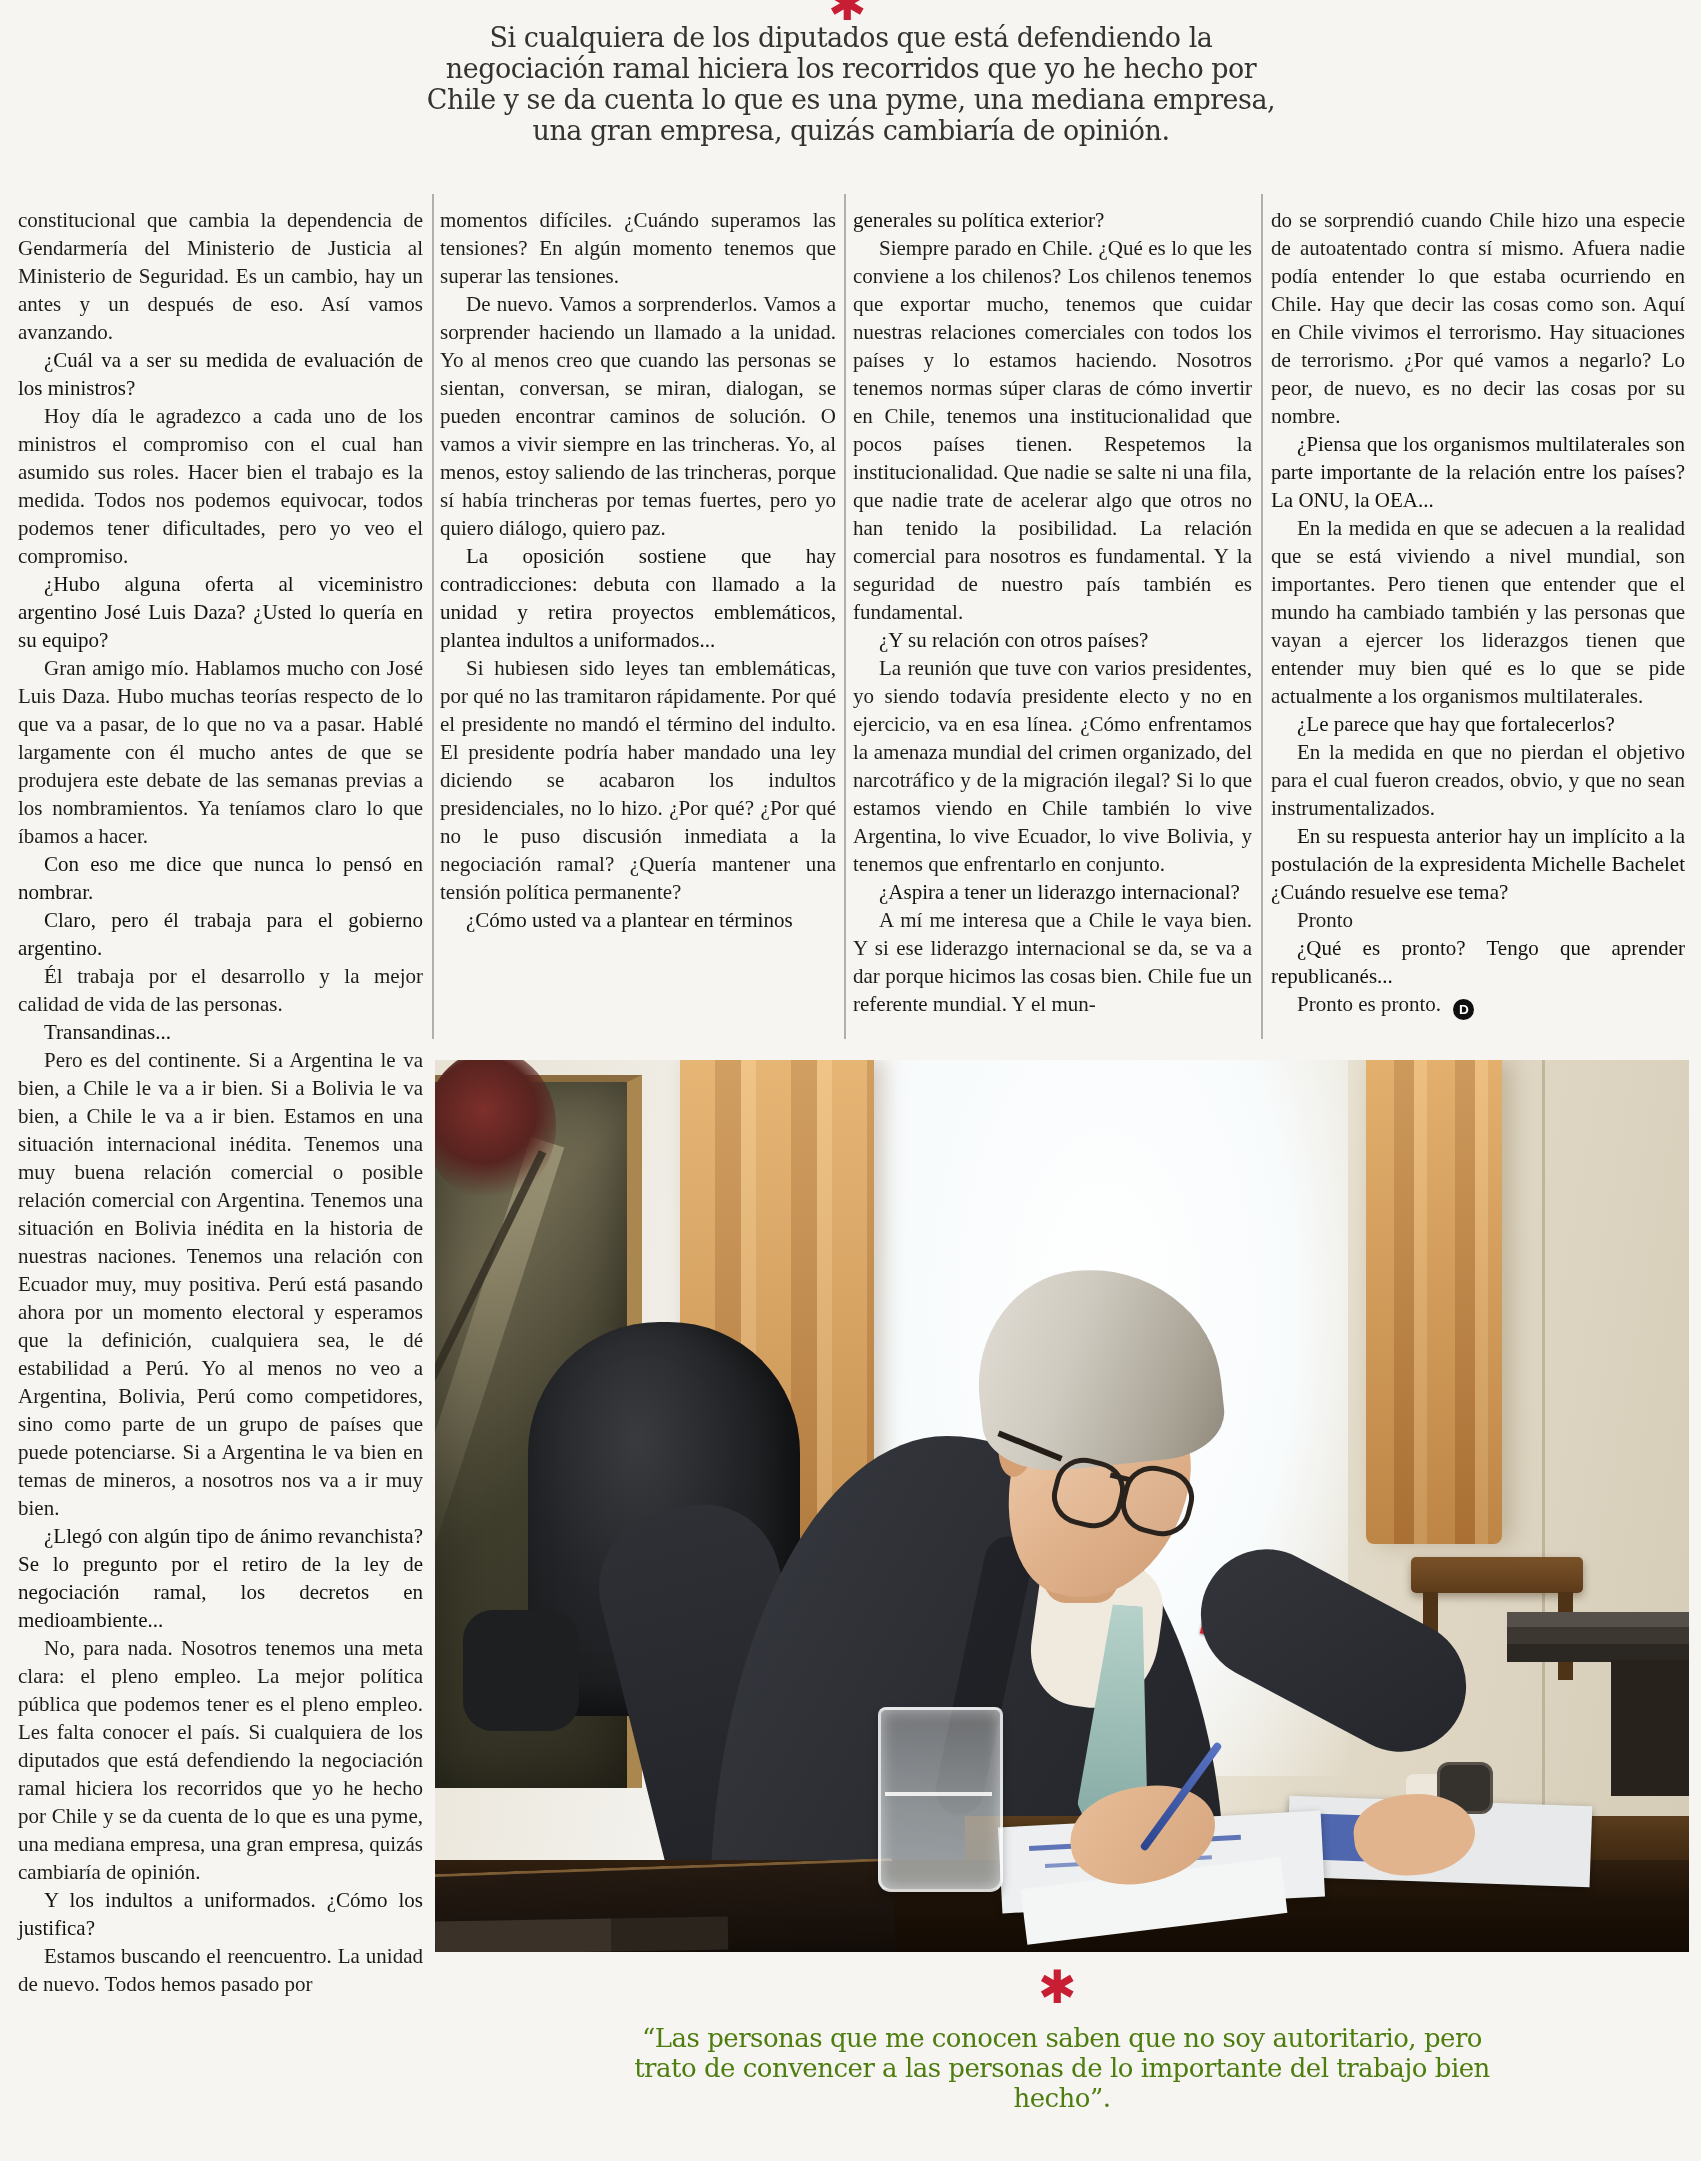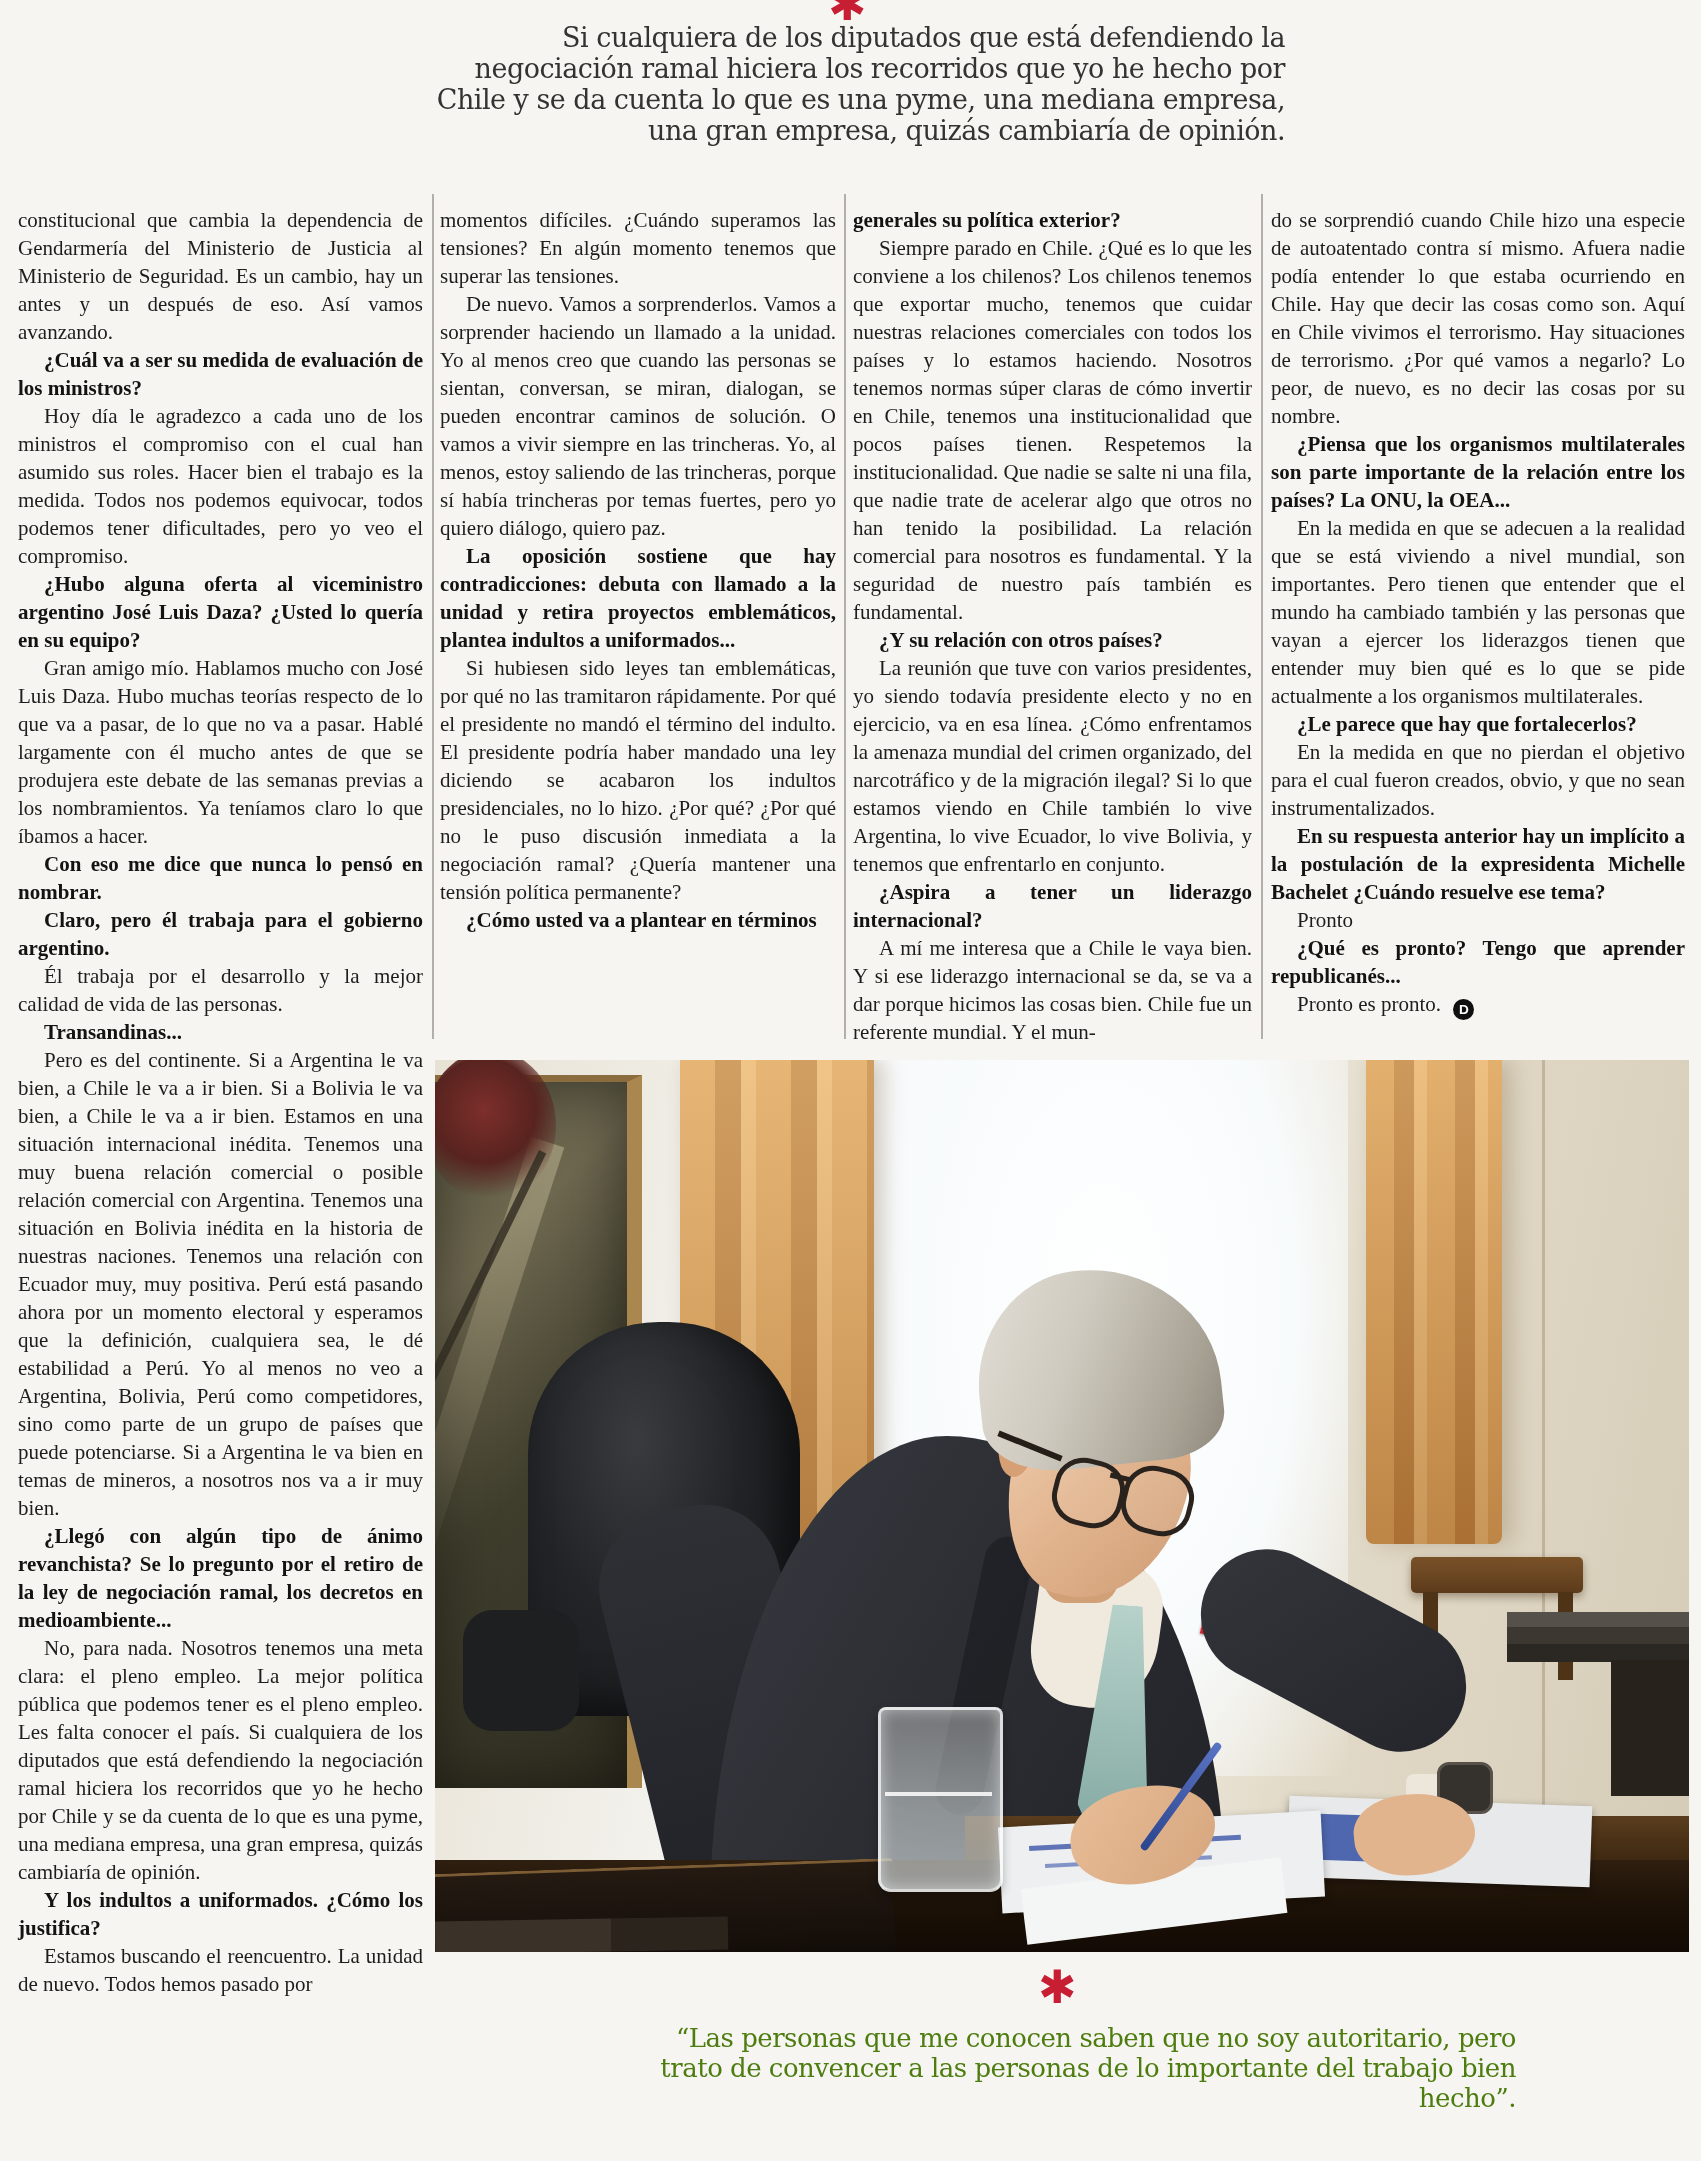--- a/index.html
+++ b/index.html
@@ -2,29 +2,29 @@
 <html lang="es" style="font-size:8px"><head>
 <meta charset="utf-8">
 <style>
   html,body{margin:0;padding:0;background:#e9e8e5;}
   .page{position:relative;width:1701px;height:2161px;overflow:hidden;background:#f6f5f2;
         font-family:"Liberation Serif", serif;color:#1e1d1b;}
   
   .asterisk{position:absolute;color:#c81e34;font-family:"DejaVu Serif",serif;line-height:1;}
   .asterisk.top{left:828px;top:-19px;font-size:46px;}
   .asterisk.bottom{left:1038px;top:1964px;font-size:46px;}
-  .pullquote{position:absolute;text-align:right;font-family:"DejaVu Serif",serif;color:#343331;
+  .pullquote{position:absolute;text-align:center;font-family:"DejaVu Serif",serif;color:#343331;
              letter-spacing:-0.5px;}
   .pullquote.top{left:417px;top:22px;width:868px;font-size:27px;line-height:31px;}
   .pullquote.bottom{left:608px;top:2023px;width:908px;font-size:26px;line-height:30px;color:#4d7c0f;}
   
   .col{position:absolute;top:206px;font-size:21px;line-height:28px;text-align:justify;}
   .col p{margin:0;text-indent:26px;}
   .col p.cont{text-indent:0;}
-  .col p.question{font-weight:bold;color:#141311;}
+  .col p.question{font-weight:normal;color:#141311;}
   #col1{left:18px;width:405px;}
   #col2{left:440px;width:396px;height:858px;overflow:hidden;}
   #col3{left:853px;width:399px;height:858px;overflow:hidden;}
   #col4{left:1271px;width:414px;height:858px;overflow:hidden;}
   .vrule{position:absolute;top:194px;width:1.5px;height:845px;background:#b2afa8;}
   #rule1{left:432px;} #rule2{left:844px;} #rule3{left:1261px;}
   .endmark{display:inline-block;width:21px;height:21px;border-radius:50%;background:#101010;color:#fff;
            font-family:"Liberation Sans",sans-serif;font-weight:bold;font-size:13.6px;line-height:21px;
            text-align:center;text-indent:0;margin-left:7px;vertical-align:-3px;}
   

